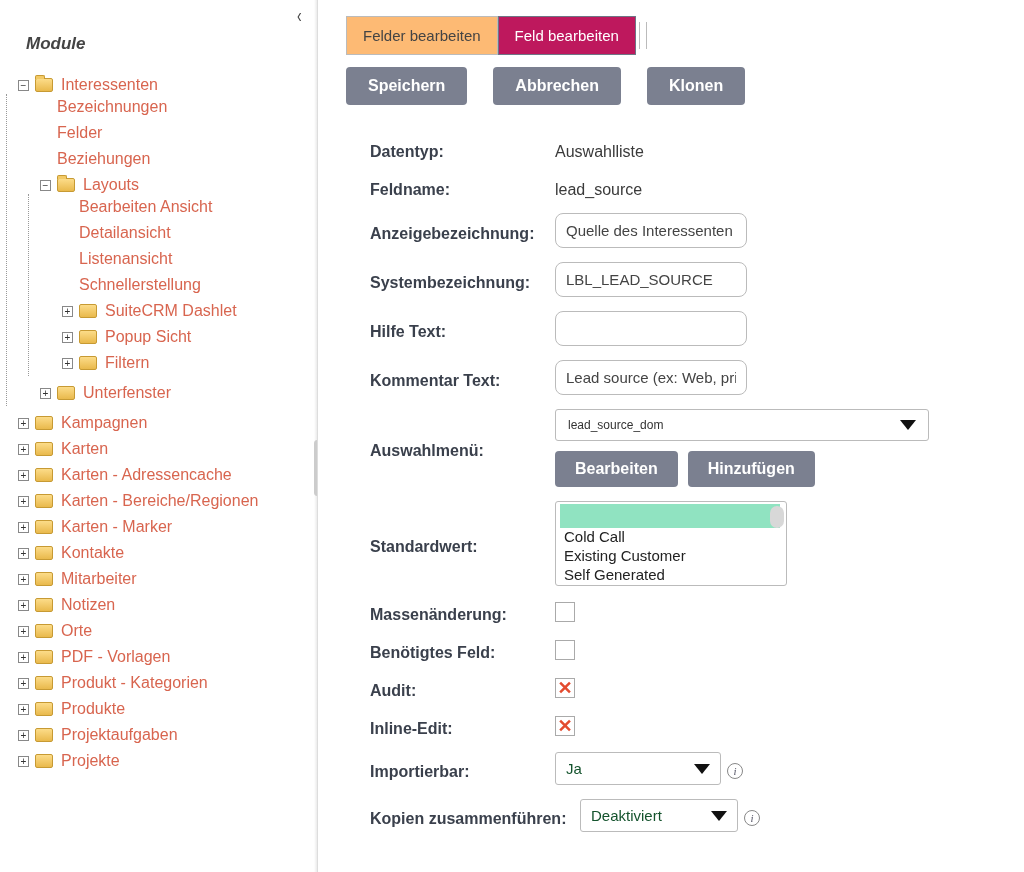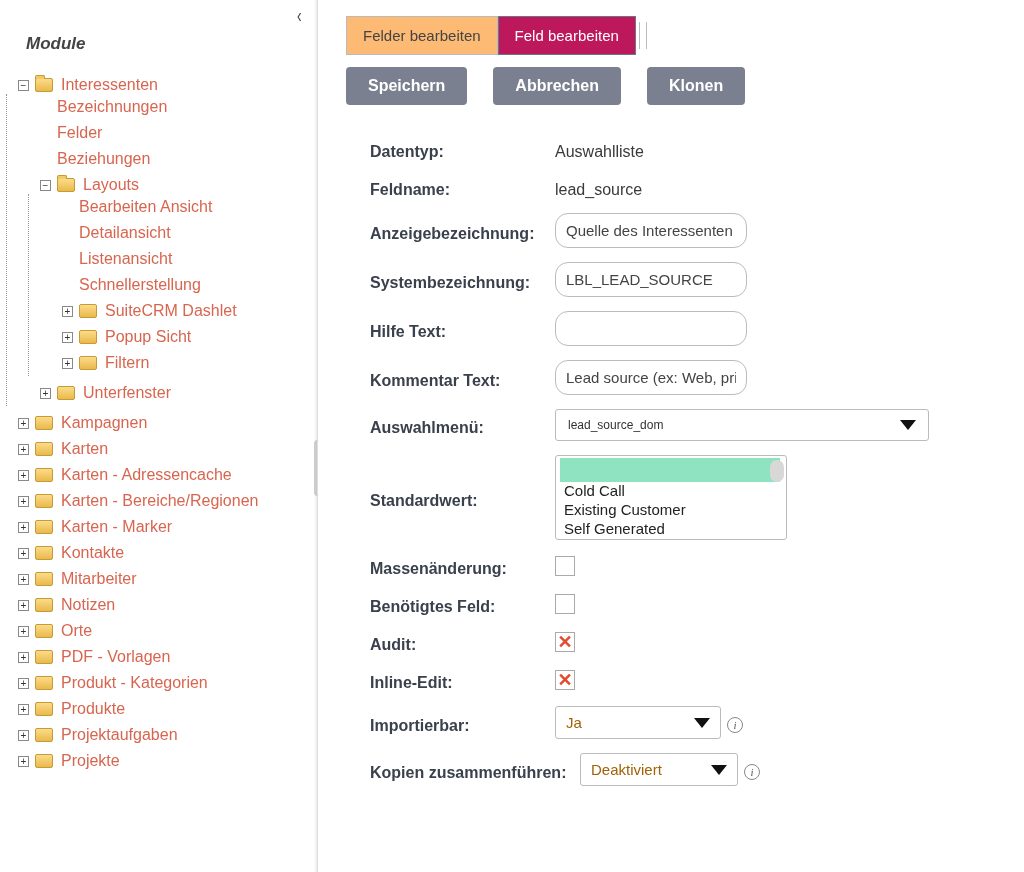--- a/index.html
+++ b/index.html
@@ -150,21 +150,21 @@
 .form-val {
   flex: 1;
   font-size: 16px;
   color: #3a3a3a;
   padding-top: 6px;
 }
 .txt-input {
   width: 192px;
   padding: 8px 10px;
   border: 1px solid #bbb;
-  border-radius: 13px;
+  border-radius: 8px;
   font-size: 15px;
   color: #444;
 }
 .select-wide {
   width: 374px;
   padding: 8px 12px;
   border: 1px solid #bbb;
   border-radius: 3px;
   font-size: 12px;
   color: #333;
@@ -174,21 +174,21 @@
   justify-content: space-between;
   align-items: center;
   cursor: pointer;
 }
 .select-narrow {
   width: 166px;
   padding: 7px 10px;
   border: 1px solid #bbb;
   border-radius: 3px;
   font-size: 15px;
-  color: #a16207;
+  color: #14532d;
   background: #fff;
   display: flex;
   justify-content: space-between;
   align-items: center;
   cursor: pointer;
 }
 .caret-down {
   width: 0; height: 0;
   border-left: 8px solid transparent;
   border-right: 8px solid transparent;
@@ -496,20 +496,24 @@
     <div class="form-label">Kommentar Text:</div>
     <div><input class="txt-input" value="Lead source (ex: Web, print)" style=""></div>
   </div>
   <div class="form-row">
     <div class="form-label">Auswahlmenü:</div>
     <div>
       <div class="select-wide">
         <span>lead_source_dom</span>
         <span class="caret-down"></span>
       </div>
+      <div class="sub-btns">
+        <button class="btn" style="padding:9px 20px;">Bearbeiten</button>
+        <button class="btn" style="padding:9px 20px;">Hinzufügen</button>
+      </div>
     </div>
   </div>
   <div class="form-row">
     <div class="form-label">Standardwert:</div>
     <div>
       <div class="list-box">
         <div class="highlight"></div>
         <div class="opt">Cold Call</div>
         <div class="opt">Existing Customer</div>
         <div class="opt">Self Generated</div>

